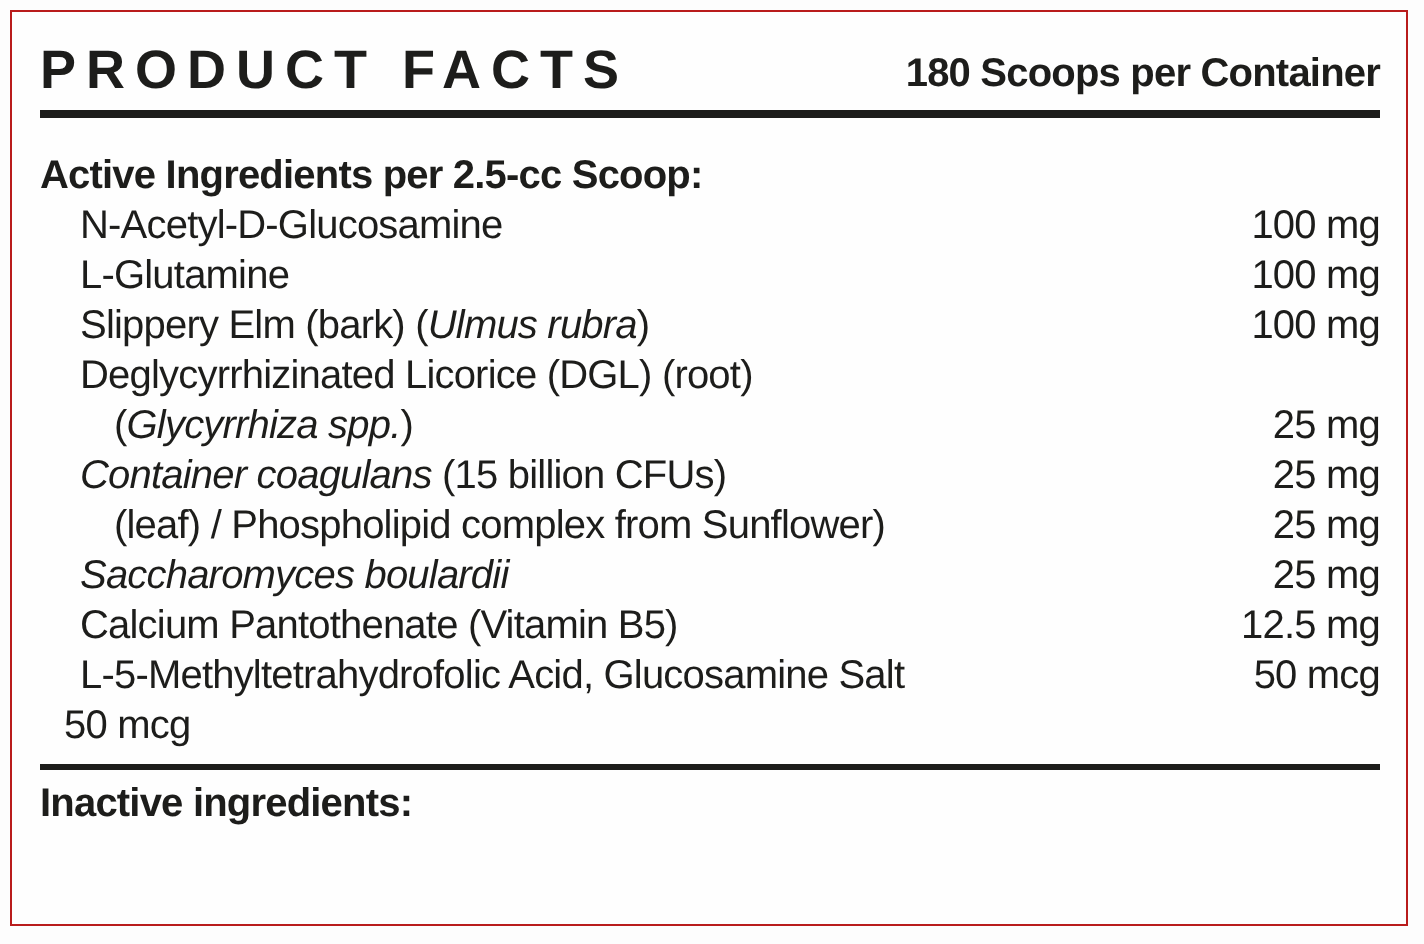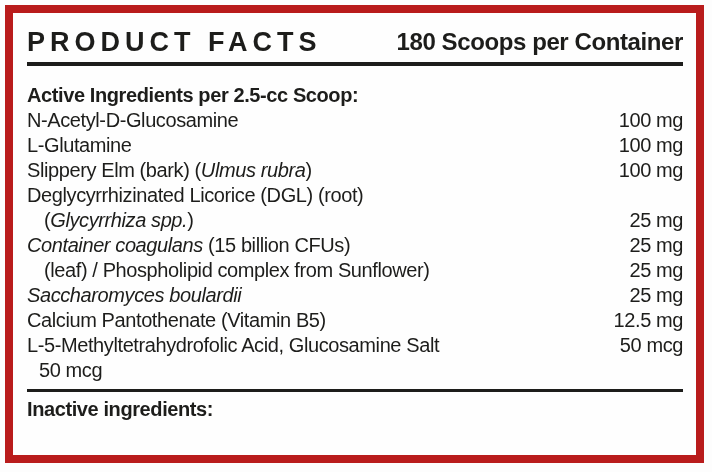--- a/index.html
+++ b/index.html
@@ -13,42 +13,42 @@
     box-sizing: border-box;
     padding: 5px 8px 9px 5px;
     background: #fdfdfd;
     font-family: "Liberation Sans", sans-serif;
     color: #1d1d1b;
   }
   .label-box {
     box-sizing: border-box;
     width: 100%;
     height: 100%;
-    border: 8px solid #b91c1c;
+    border: 1px solid #b91c1c;
     padding: 8px 13px 8px 14px;
     display: flex;
     flex-direction: column;
     background: #fefefe;
   }
   .header-row {
     display: flex;
     justify-content: space-between;
     align-items: flex-end;
     padding-top: 8px;
   }
   .title {
     font-weight: bold;
     font-size: 27px;
     letter-spacing: 5px;
     line-height: 1;
     white-space: nowrap;
   }
   .servings {
     font-weight: bold;
-    font-size: 24px;
+    font-size: 20px;
     letter-spacing: -0.4px;
     line-height: 1;
     padding-bottom: 2px;
     white-space: nowrap;
     text-align: right;
   }
   .rule-thick {
     height: 4px;
     background: #1d1d1b;
     margin-top: 6px;
@@ -63,21 +63,21 @@
   }
   .rows { flex: none; }
   .row {
     display: flex;
     justify-content: space-between;
     align-items: baseline;
     font-size: 20px;
     letter-spacing: -0.4px;
     line-height: 25px;
   }
-  .row .name { white-space: nowrap; }
+  .row .name { white-space: nowrap; margin-left: 20px; }
   .row.indent .name { padding-left: 17px; }
   .row .amount {
     white-space: nowrap;
     padding-left: 12px;
     text-align: center;
   }
   .it { font-style: italic; }
   .rule-mid {
     height: 3px;
     background: #1d1d1b;

